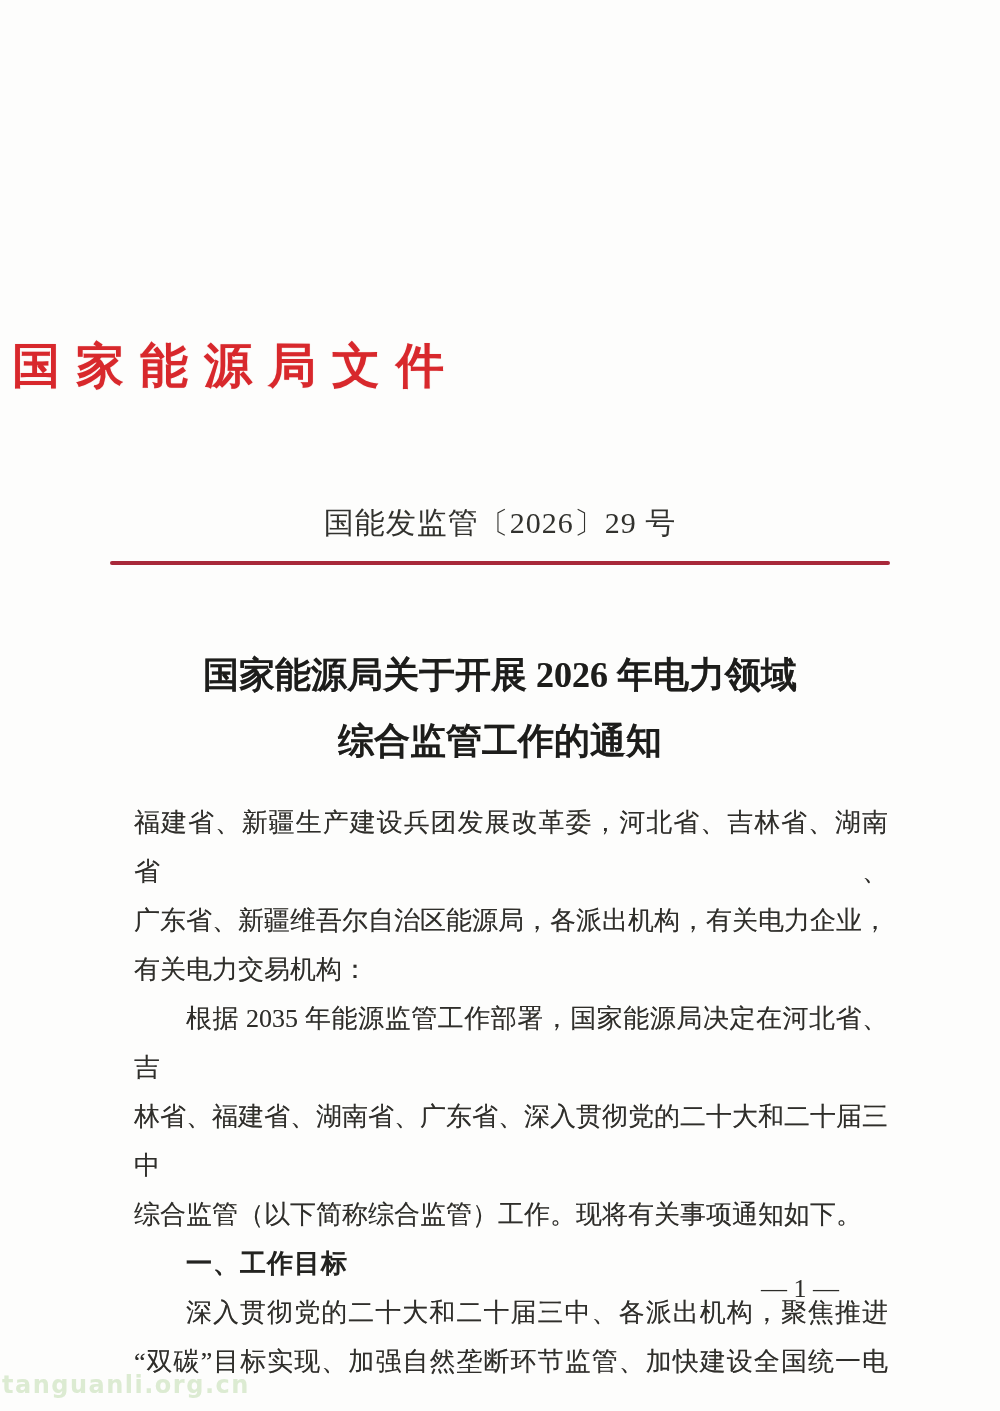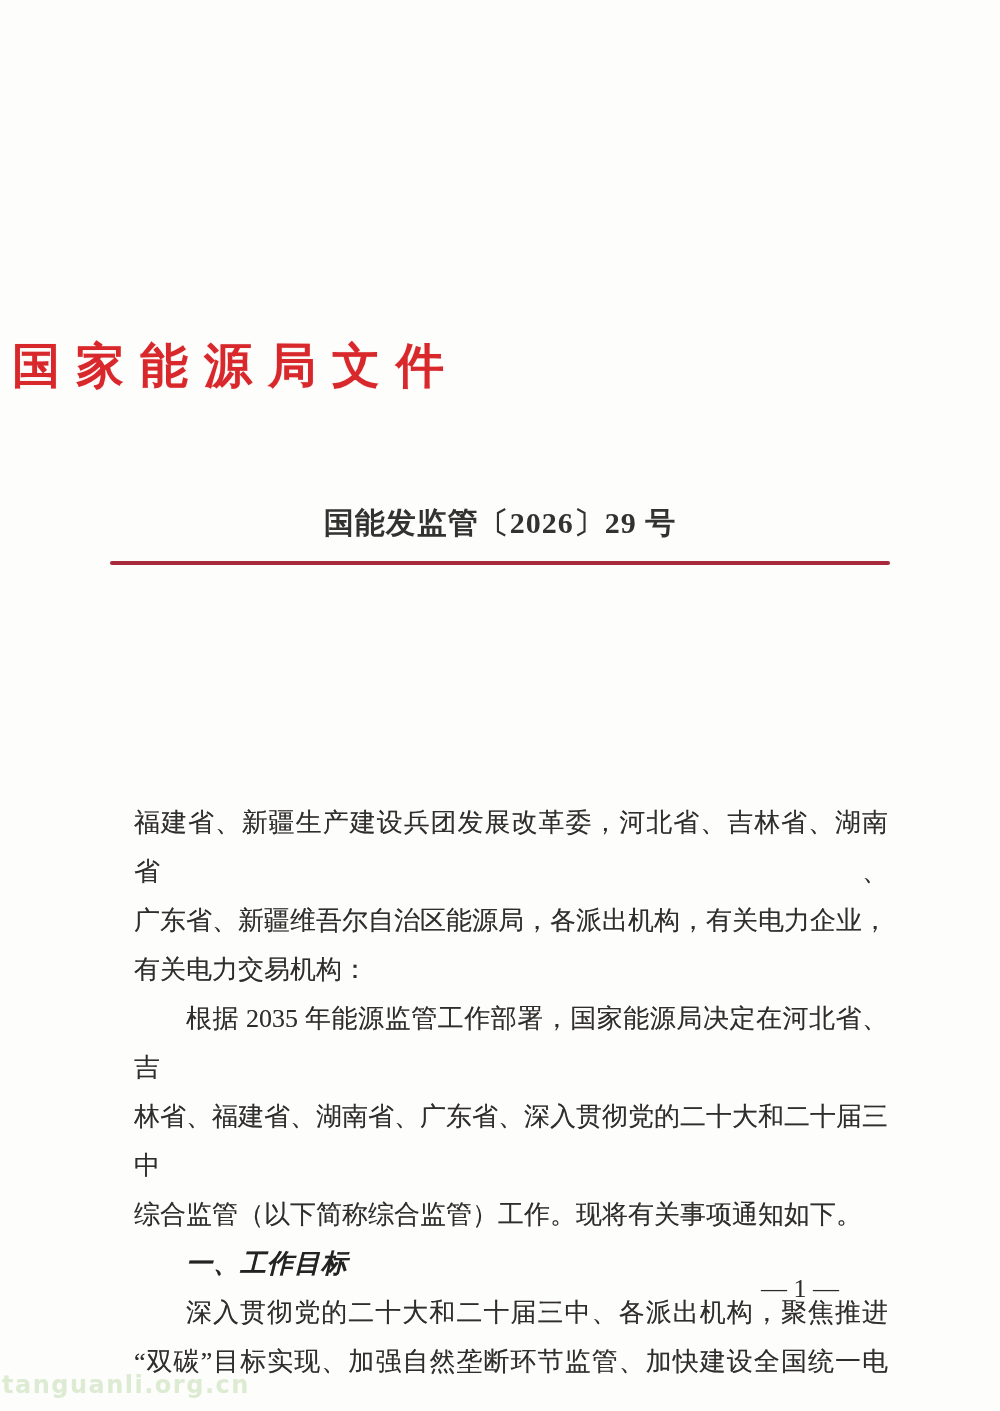--- a/index.html
+++ b/index.html
@@ -19,21 +19,20 @@
     letter-spacing:2px;
     white-space:nowrap;
     text-shadow:0 0 1px rgba(216,40,44,0.35);
     margin-left:12px;
   }
   .doc-number {
     position:absolute; top:503px; left:0; width:100%;
     text-align:center;
     font-size:30px; color:#32322e;
     letter-spacing:1px;
-    font-weight:bold;
   }
   .divider {
     position:absolute; top:561px; left:110px;
     width:780px; height:4px;
     background:var(--divider-red,#a8293a);
     border-radius:2px;
   }
   .doc-title {
     position:absolute; top:642px; left:0; width:100%;
     text-align:center;
@@ -48,21 +47,20 @@
     color:#2f2e2a;
     text-shadow:0 0 0.5px rgba(0,0,0,0.35);
   }
   .line { text-align:justify; text-justify:inter-character;margin-left:18px; }
   .line.full { text-align-last:justify; }
   .line.indent { text-indent:2em; }
   .line.heading {
     font-family:"Liberation Sans","DejaVu Sans",sans-serif;
     font-weight:bold; color:#232320;
     letter-spacing:1px;
-    font-style:italic;
   }
   .page-number {
     position:absolute; top:1274px; left:738px; width:124px;
     text-align:center;
     font-size:26px; color:#2c2c29;
     white-space:nowrap;
   }
   .watermark {
     position:absolute; left:2px; bottom:12px;
     font-family:"DejaVu Sans","Liberation Sans",sans-serif;
@@ -75,20 +73,24 @@
 <body>
 
 <div class="page">
 
   <div class="agency-title">国 家 能 源 局 文 件</div>
 
   <div class="doc-number">国能发监管〔2026〕29 号</div>
 
   <div class="divider"></div>
 
+  <div class="doc-title">
+    <div>国家能源局关于开展 2026 年电力领域</div>
+    <div>综合监管工作的通知</div>
+  </div>
 
   <div class="body-text">
     <div class="line full">福建省、新疆生产建设兵团发展改革委，河北省、吉林省、湖南省、</div>
     <div class="line full">广东省、新疆维吾尔自治区能源局，各派出机构，有关电力企业，</div>
     <div class="line">有关电力交易机构：</div>
     <div class="line full indent">根据 2035 年能源监管工作部署，国家能源局决定在河北省、吉</div>
     <div class="line full">林省、福建省、湖南省、广东省、深入贯彻党的二十大和二十届三中</div>
     <div class="line">综合监管（以下简称综合监管）工作。现将有关事项通知如下。</div>
     <div class="line heading indent">一、工作目标</div>
     <div class="line full indent">深入贯彻党的二十大和二十届三中、各派出机构，聚焦推进</div>

